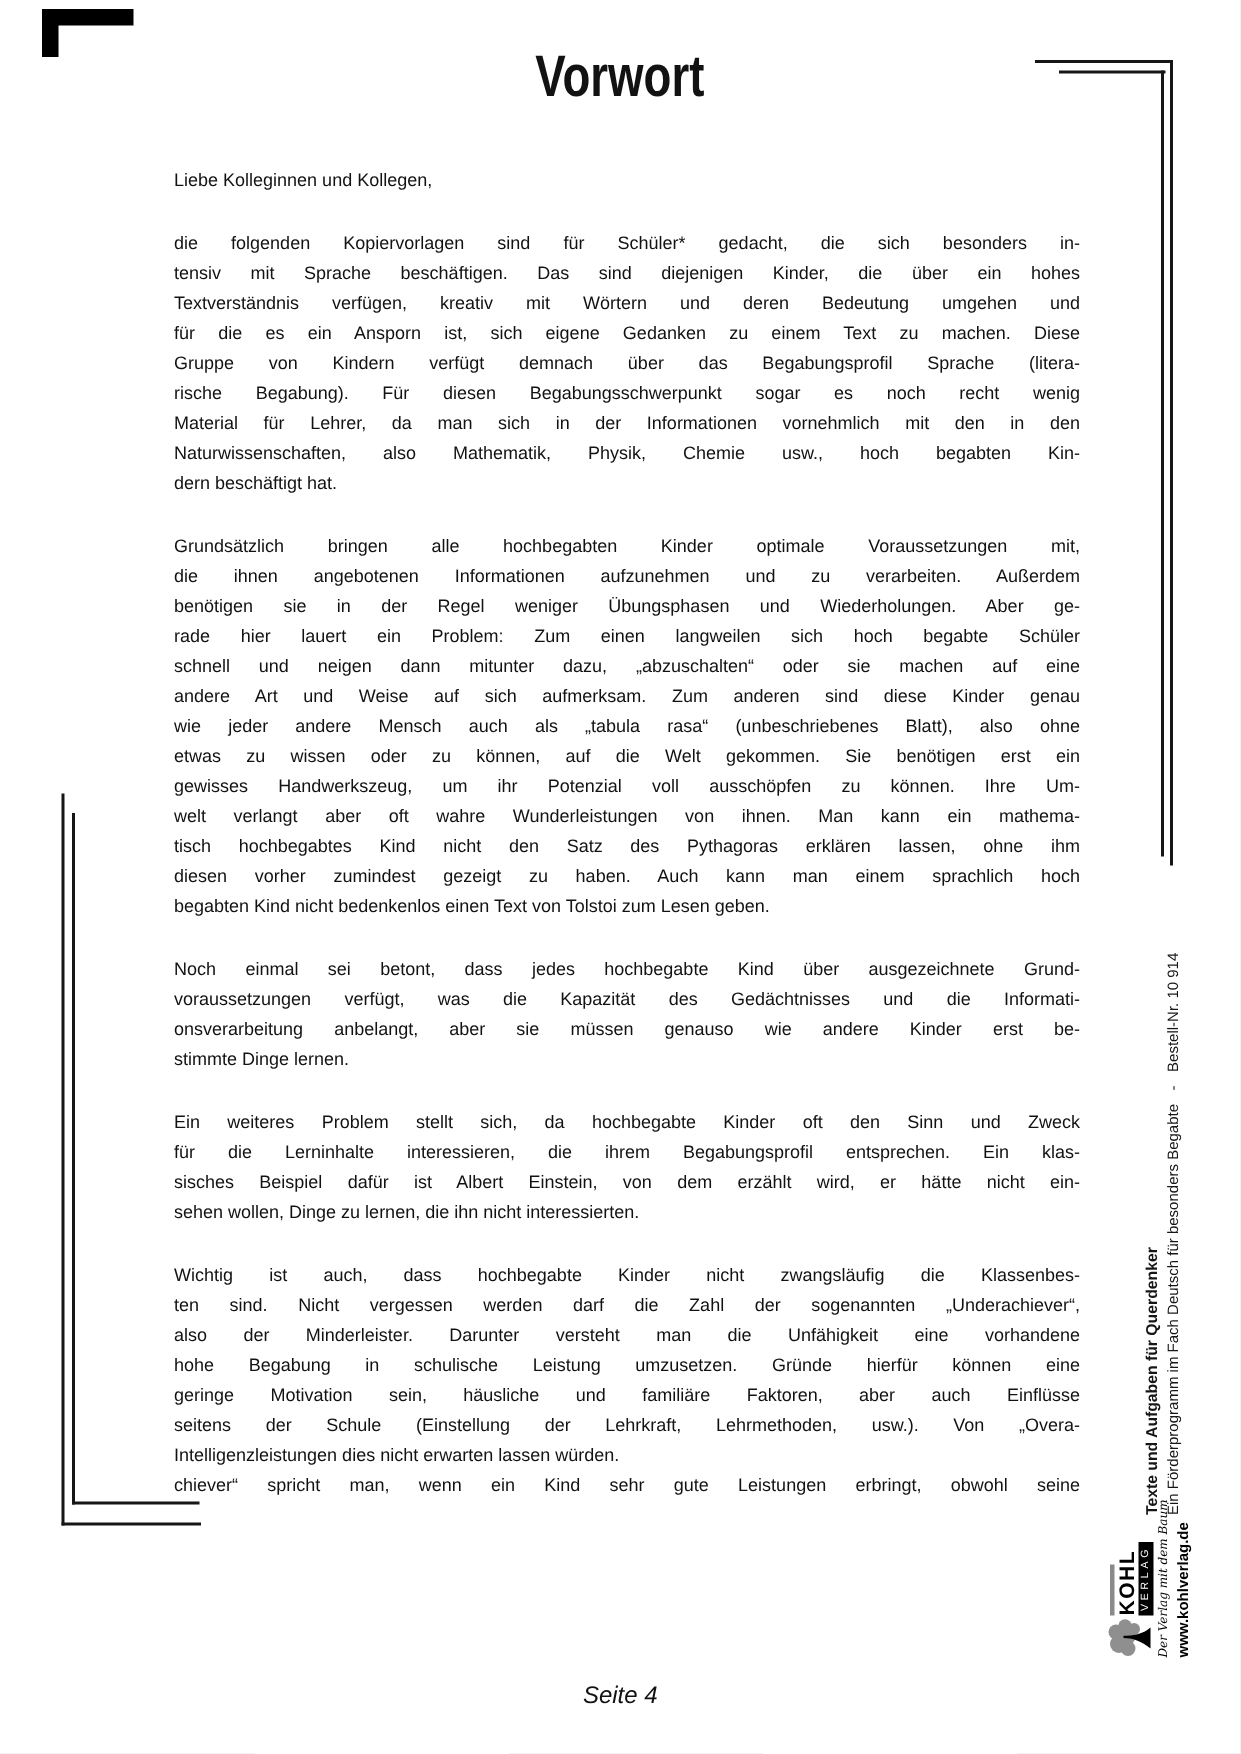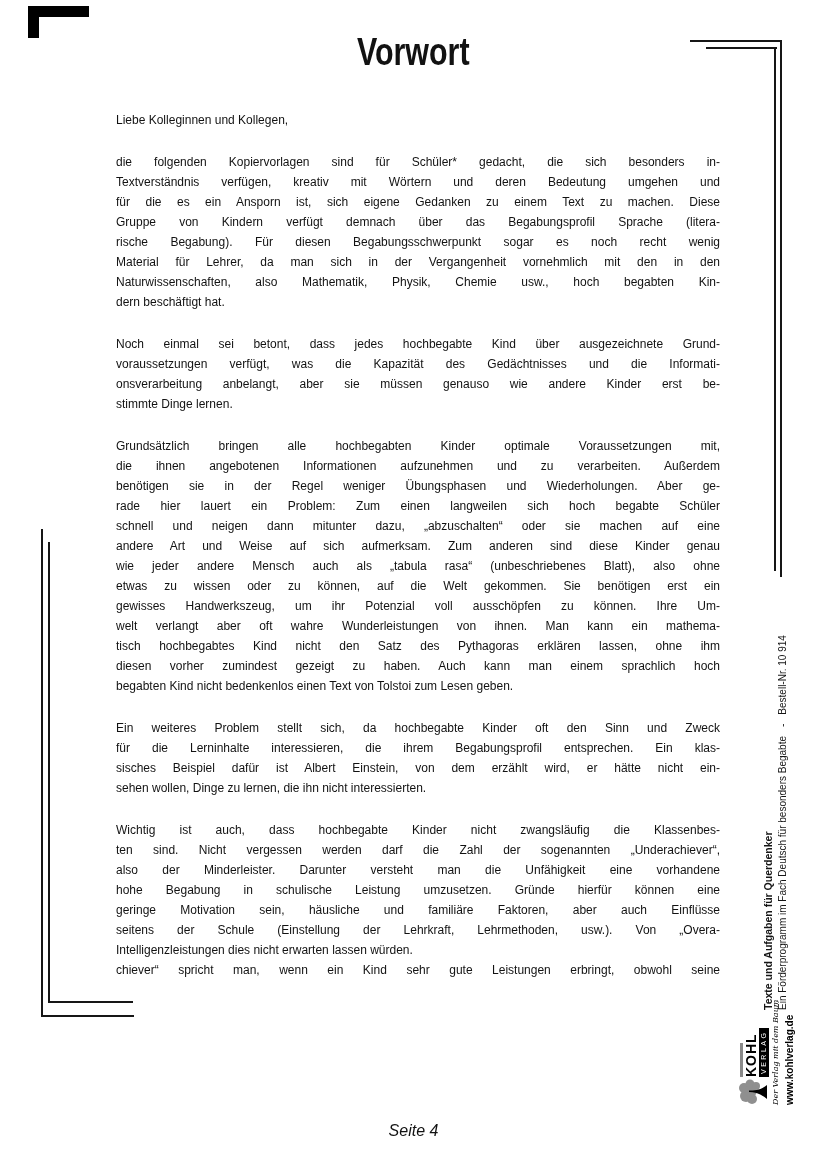--- a/index.html
+++ b/index.html
@@ -113,48 +113,49 @@
     <span>Vorwort</span>
   </div>
 
   <div class="letter">
     <div class="para">
       <div class="pline greeting">Liebe Kolleginnen und Kollegen,</div>
     </div>
     <div id="paragraphs">
         <div class="para">
           <div class="pline">die folgenden Kopiervorlagen sind für Schüler* gedacht, die sich besonders in-</div>
+          <div class="pline">tensiv mit Sprache beschäftigen. Das sind diejenigen Kinder, die über ein hohes</div>
           <div class="pline">Textverständnis verfügen, kreativ mit Wörtern und deren Bedeutung umgehen und</div>
           <div class="pline">für die es ein Ansporn ist, sich eigene Gedanken zu einem Text zu machen. Diese</div>
           <div class="pline">Gruppe von Kindern verfügt demnach über das Begabungsprofil Sprache (litera-</div>
           <div class="pline">rische Begabung). Für diesen Begabungsschwerpunkt sogar es noch recht wenig</div>
-          <div class="pline">Material für Lehrer, da man sich in der Vergangenheit vornehmlich mit den in den</div>
+          <div class="pline">Material für Lehrer, da man sich in der Informationen vornehmlich mit den in den</div>
           <div class="pline">Naturwissenschaften, also Mathematik, Physik, Chemie usw., hoch begabten Kin-</div>
           <div class="pline last">dern beschäftigt hat.</div>
-        </div>
-        <div class="para">
-          <div class="pline">Noch einmal sei betont, dass jedes hochbegabte Kind über ausgezeichnete Grund-</div>
-          <div class="pline">voraussetzungen verfügt, was die Kapazität des Gedächtnisses und die Informati-</div>
-          <div class="pline">onsverarbeitung anbelangt, aber sie müssen genauso wie andere Kinder erst be-</div>
-          <div class="pline last">stimmte Dinge lernen.</div>
         </div>
         <div class="para">
           <div class="pline">Grundsätzlich bringen alle hochbegabten Kinder optimale Voraussetzungen mit,</div>
           <div class="pline">die ihnen angebotenen Informationen aufzunehmen und zu verarbeiten. Außerdem</div>
           <div class="pline">benötigen sie in der Regel weniger Übungsphasen und Wiederholungen. Aber ge-</div>
           <div class="pline">rade hier lauert ein Problem: Zum einen langweilen sich hoch begabte Schüler</div>
           <div class="pline">schnell und neigen dann mitunter dazu, „abzuschalten“ oder sie machen auf eine</div>
           <div class="pline">andere Art und Weise auf sich aufmerksam. Zum anderen sind diese Kinder genau</div>
           <div class="pline">wie jeder andere Mensch auch als „tabula rasa“ (unbeschriebenes Blatt), also ohne</div>
           <div class="pline">etwas zu wissen oder zu können, auf die Welt gekommen. Sie benötigen erst ein</div>
           <div class="pline">gewisses Handwerkszeug, um ihr Potenzial voll ausschöpfen zu können. Ihre Um-</div>
           <div class="pline">welt verlangt aber oft wahre Wunderleistungen von ihnen. Man kann ein mathema-</div>
           <div class="pline">tisch hochbegabtes Kind nicht den Satz des Pythagoras erklären lassen, ohne ihm</div>
           <div class="pline">diesen vorher zumindest gezeigt zu haben. Auch kann man einem sprachlich hoch</div>
           <div class="pline last">begabten Kind nicht bedenkenlos einen Text von Tolstoi zum Lesen geben.</div>
+        </div>
+        <div class="para">
+          <div class="pline">Noch einmal sei betont, dass jedes hochbegabte Kind über ausgezeichnete Grund-</div>
+          <div class="pline">voraussetzungen verfügt, was die Kapazität des Gedächtnisses und die Informati-</div>
+          <div class="pline">onsverarbeitung anbelangt, aber sie müssen genauso wie andere Kinder erst be-</div>
+          <div class="pline last">stimmte Dinge lernen.</div>
         </div>
         <div class="para">
           <div class="pline">Ein weiteres Problem stellt sich, da hochbegabte Kinder oft den Sinn und Zweck</div>
           <div class="pline">für die Lerninhalte interessieren, die ihrem Begabungsprofil entsprechen. Ein klas-</div>
           <div class="pline">sisches Beispiel dafür ist Albert Einstein, von dem erzählt wird, er hätte nicht ein-</div>
           <div class="pline last">sehen wollen, Dinge zu lernen, die ihn nicht interessierten.</div>
         </div>
         <div class="para">
           <div class="pline">Wichtig ist auch, dass hochbegabte Kinder nicht zwangsläufig die Klassenbes-</div>
           <div class="pline">ten sind. Nicht vergessen werden darf die Zahl der sogenannten „Underachiever“,</div>

